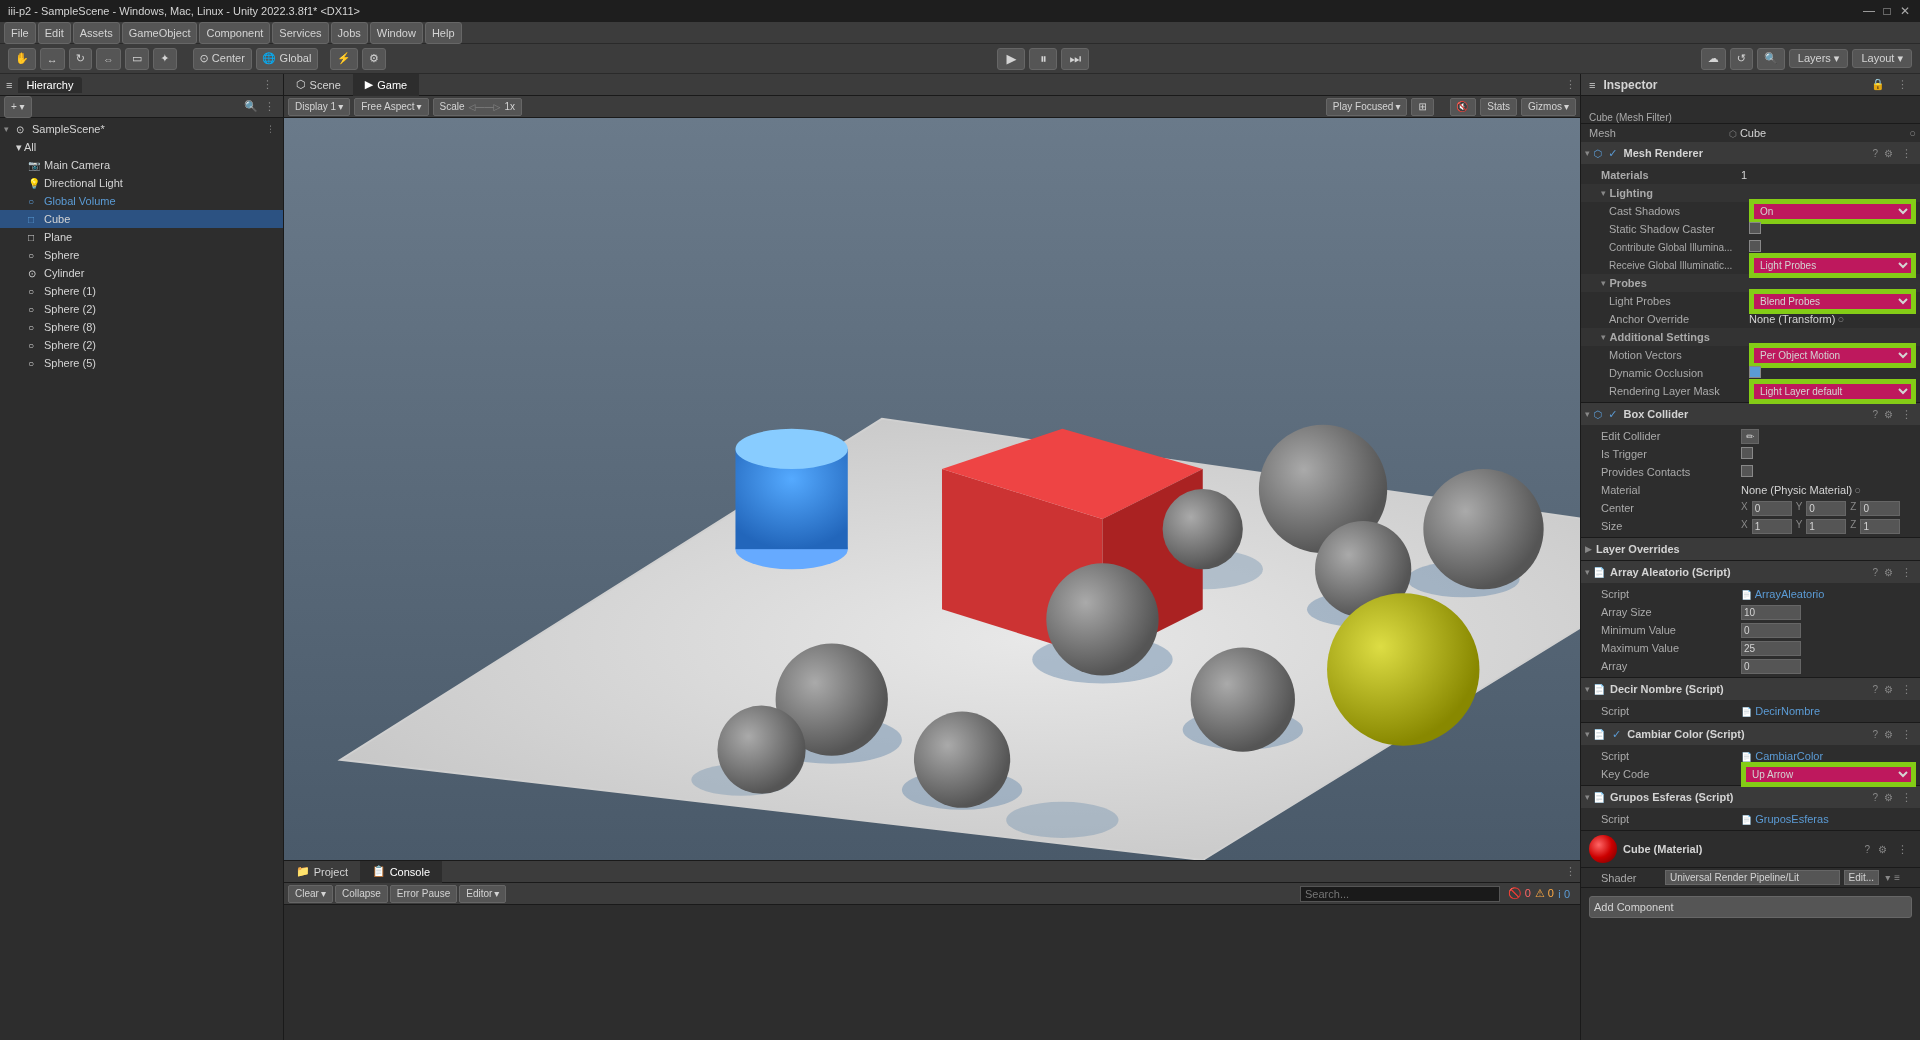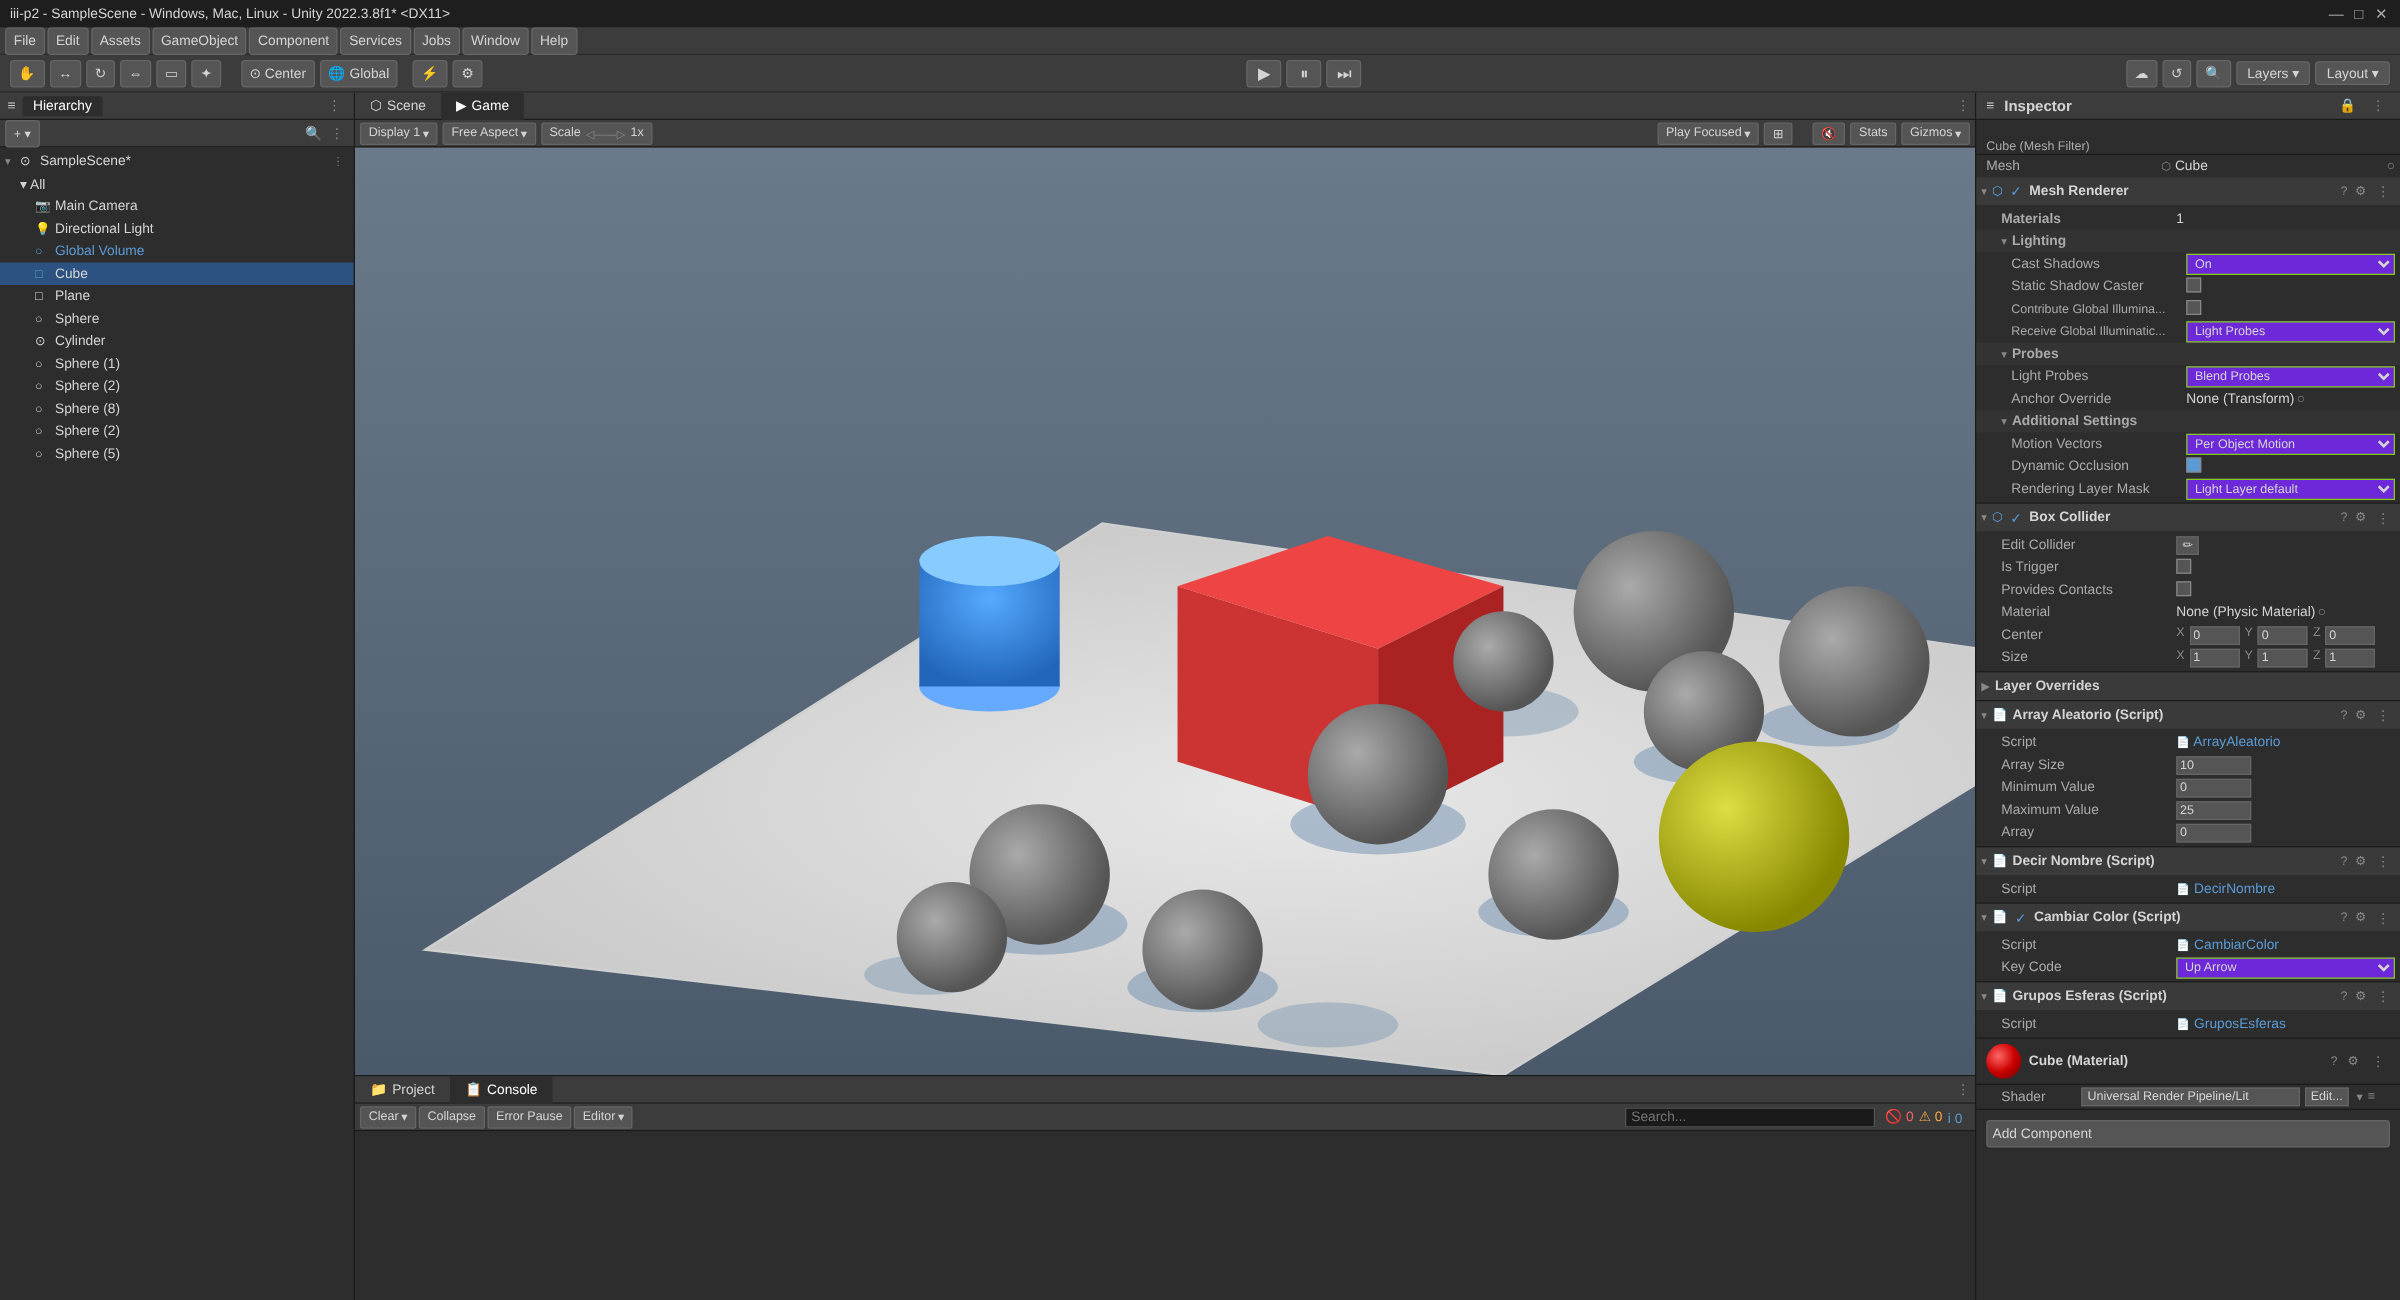--- a/index.html
+++ b/index.html
@@ -262,22 +262,22 @@
     .component-body { padding: 2px 0; }
     .prop-row {
       display: flex;
       align-items: center;
       height: 18px;
       padding: 0 4px 0 20px;
     }
     .prop-label { width: 140px; color: #aaa; font-size: 11px; flex-shrink: 0; }
     .prop-value { flex: 1; color: #d4d4d4; font-size: 11px; }
     .prop-value-select {
-      background: #6d28d9;
-      border: 1px solid #84cc16;
+      background: #be185d;
+      border: 5px solid #84cc16;
       color: #d4d4d4;
       font-size: 10px;
       padding: 1px 2px;
       width: 100%;
       outline: none;
     }
     .prop-value-input {
       background: #555;
       border: 1px solid #666;
       color: #d4d4d4;

